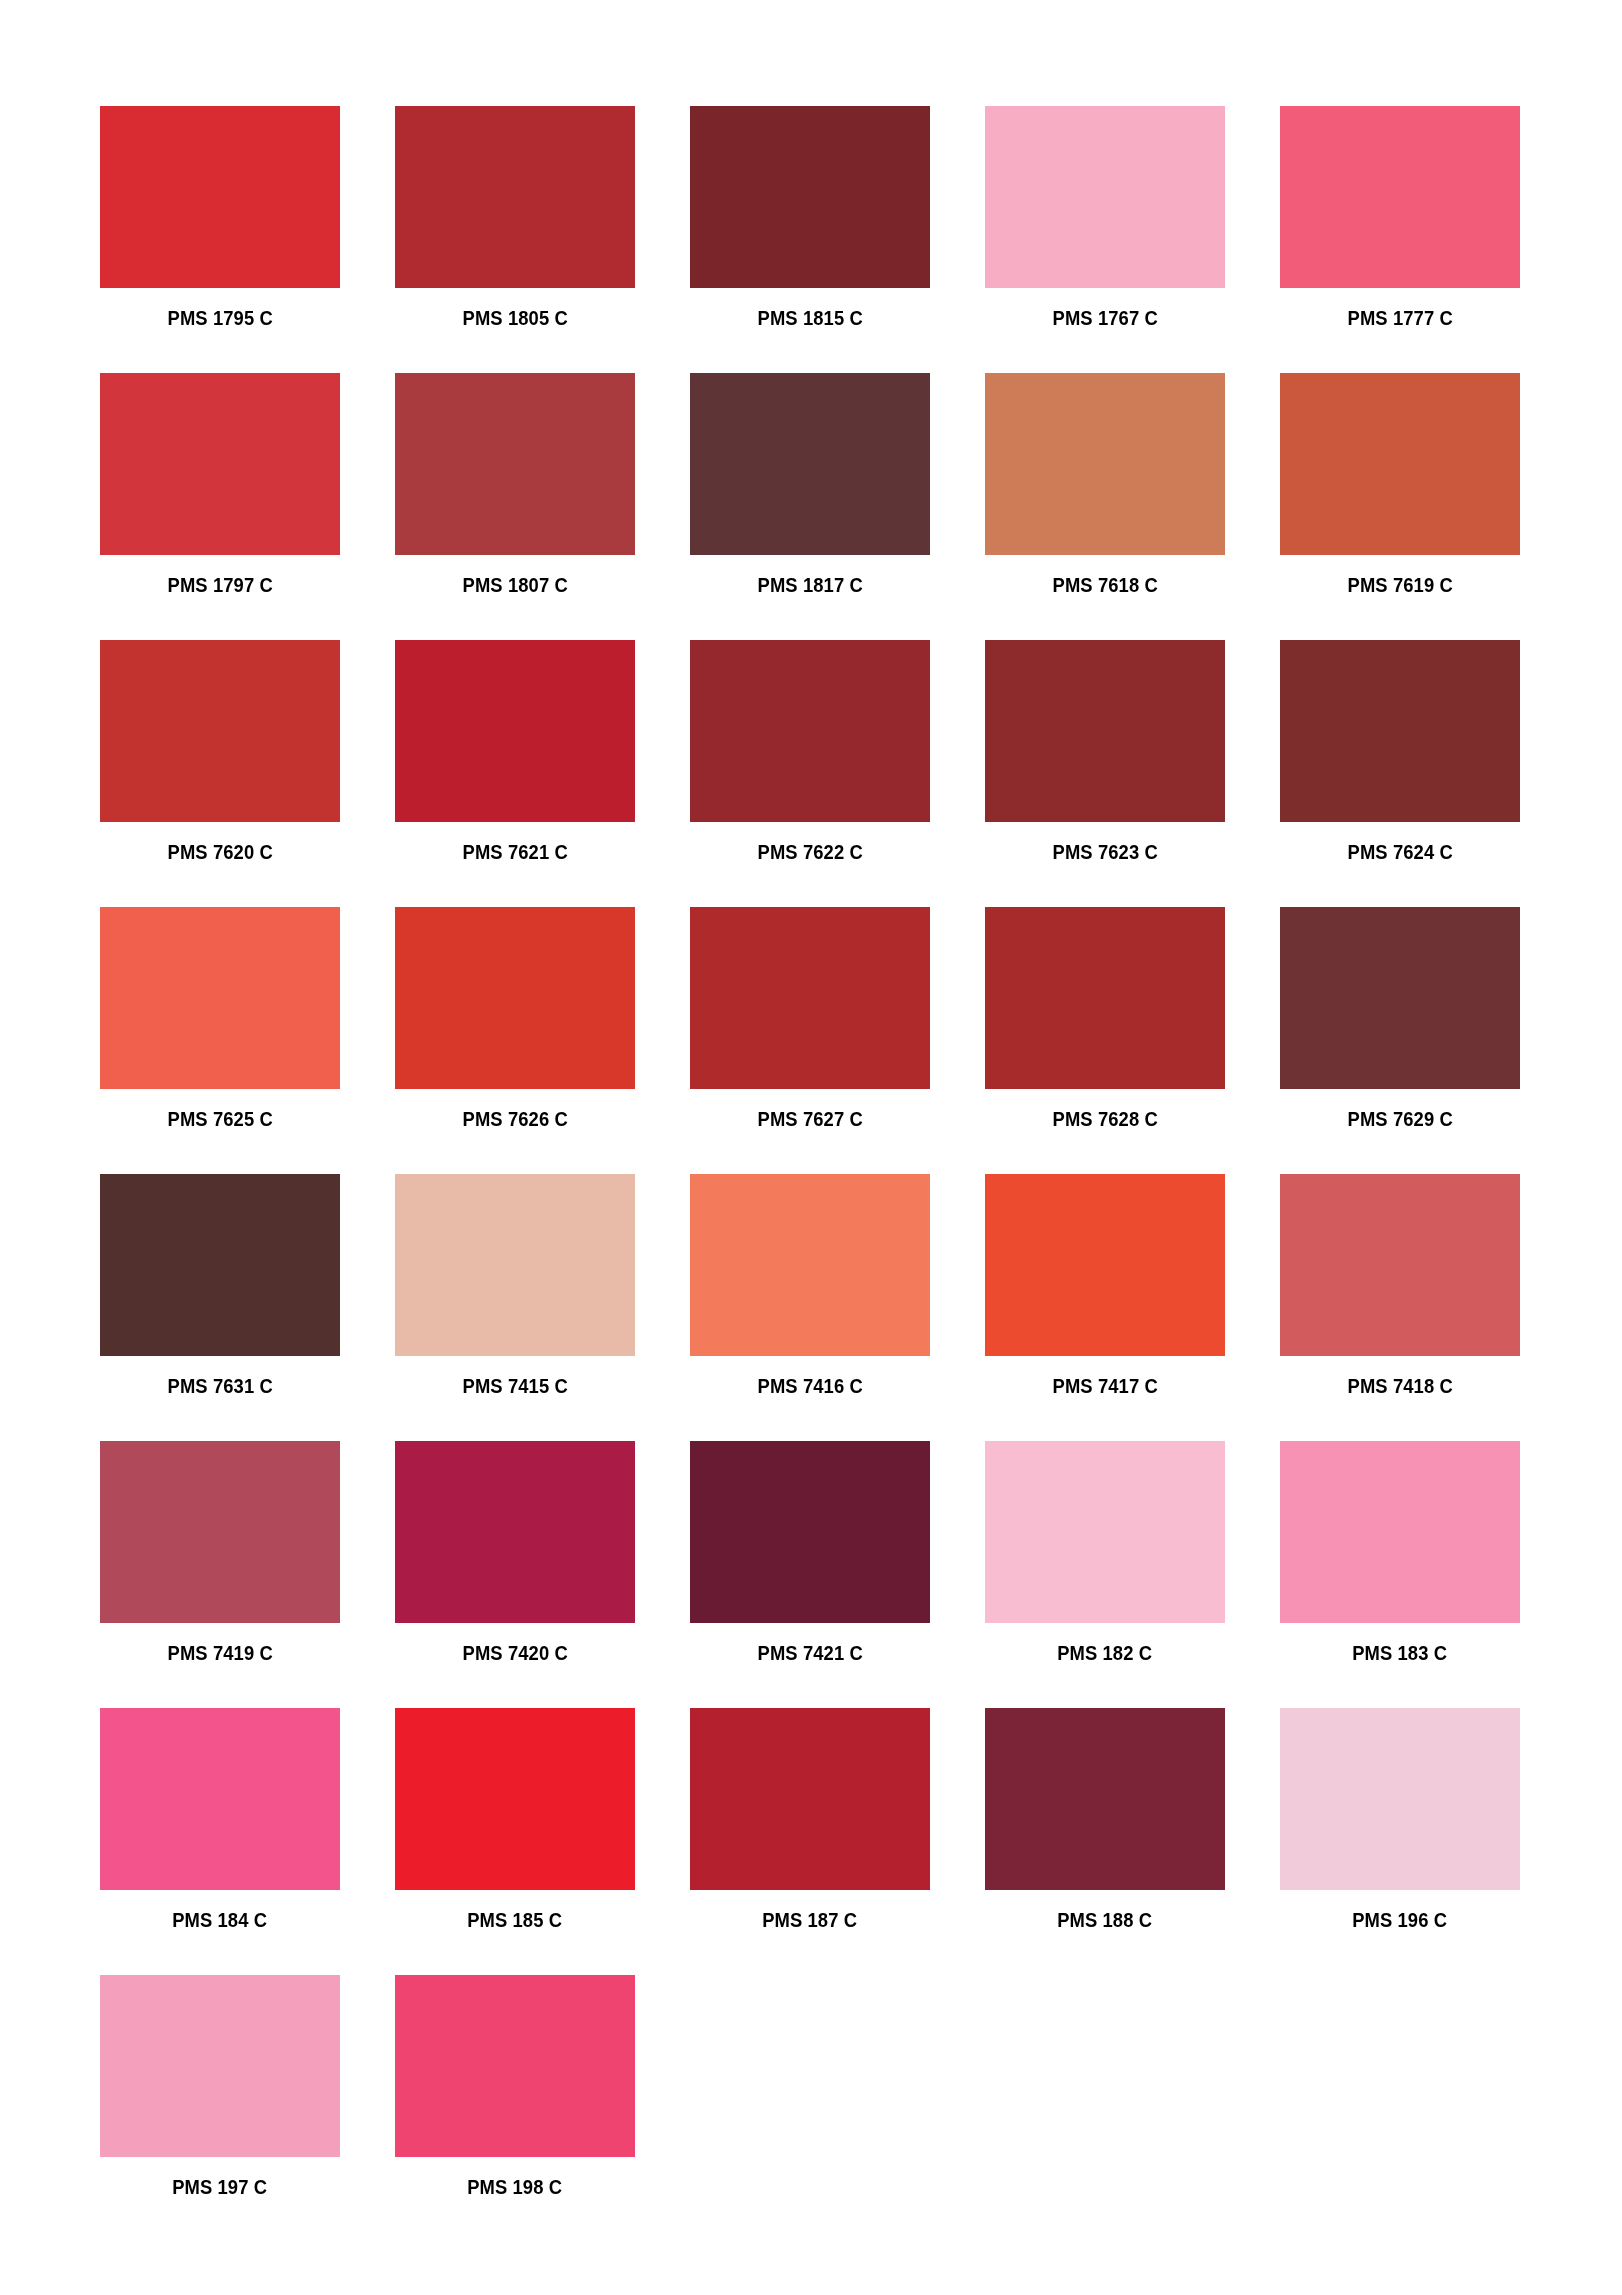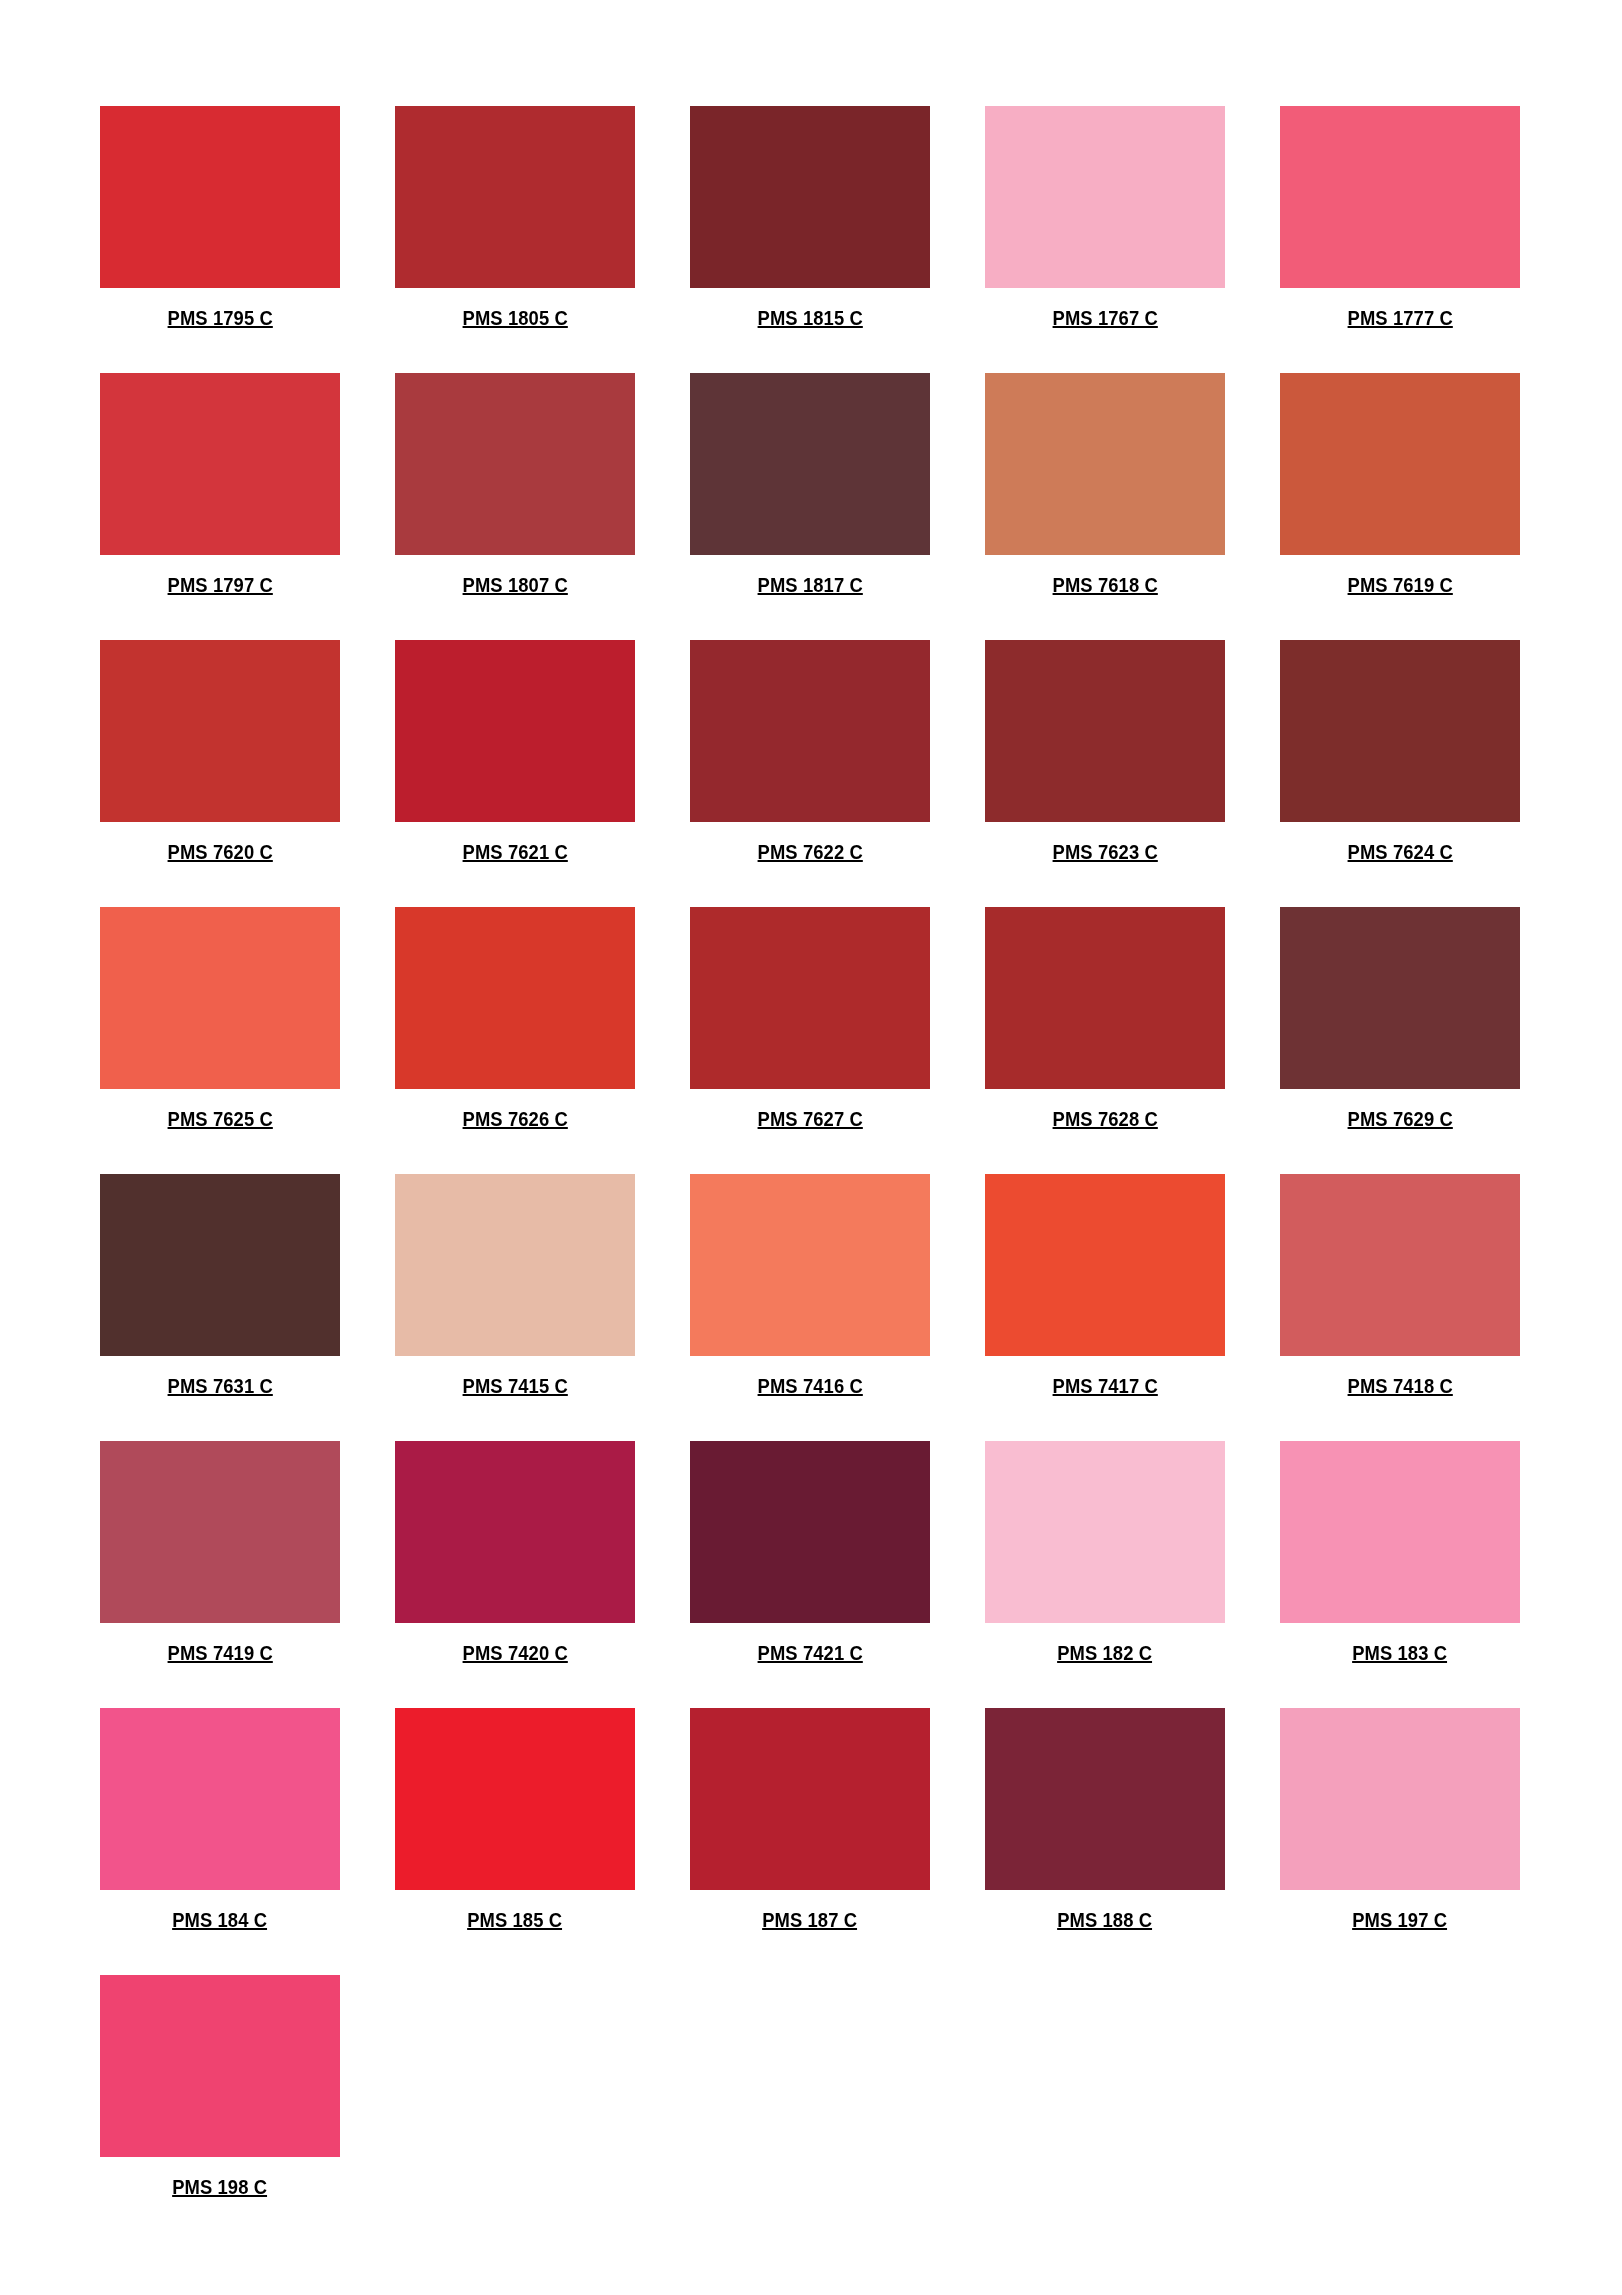--- a/index.html
+++ b/index.html
@@ -31,21 +31,20 @@
     column-gap: 55px;
     row-gap: 40px;
   }
 
   .swatch-cell {
     display: flex;
     flex-direction: column;
     align-items: center;
     width: 240px;
     height: 227px;
-    text-decoration: underline;
   }
 
   .swatch-chip {
     width: 240px;
     height: 182px;
     flex: 0 0 182px;
     display: block;
   }
 
   .swatch-label {
@@ -196,20 +195,24 @@
       </div>
       <div class="swatch-cell">
         <div class="swatch-chip" style="background-color: rgb(181, 32, 47);"></div>
         <div class="swatch-label">PMS 187 C</div>
       </div>
       <div class="swatch-cell">
         <div class="swatch-chip" style="background-color: rgb(123, 36, 55);"></div>
         <div class="swatch-label">PMS 188 C</div>
       </div>
       <div class="swatch-cell">
+        <div class="swatch-chip" style="background-color: rgb(242, 203, 218);"></div>
+        <div class="swatch-label">PMS 196 C</div>
+      </div>
+      <div class="swatch-cell">
         <div class="swatch-chip" style="background-color: rgb(244, 160, 188);"></div>
         <div class="swatch-label">PMS 197 C</div>
       </div>
       <div class="swatch-cell">
         <div class="swatch-chip" style="background-color: rgb(239, 67, 112);"></div>
         <div class="swatch-label">PMS 198 C</div>
       </div>
     </div>
 </div>
 

